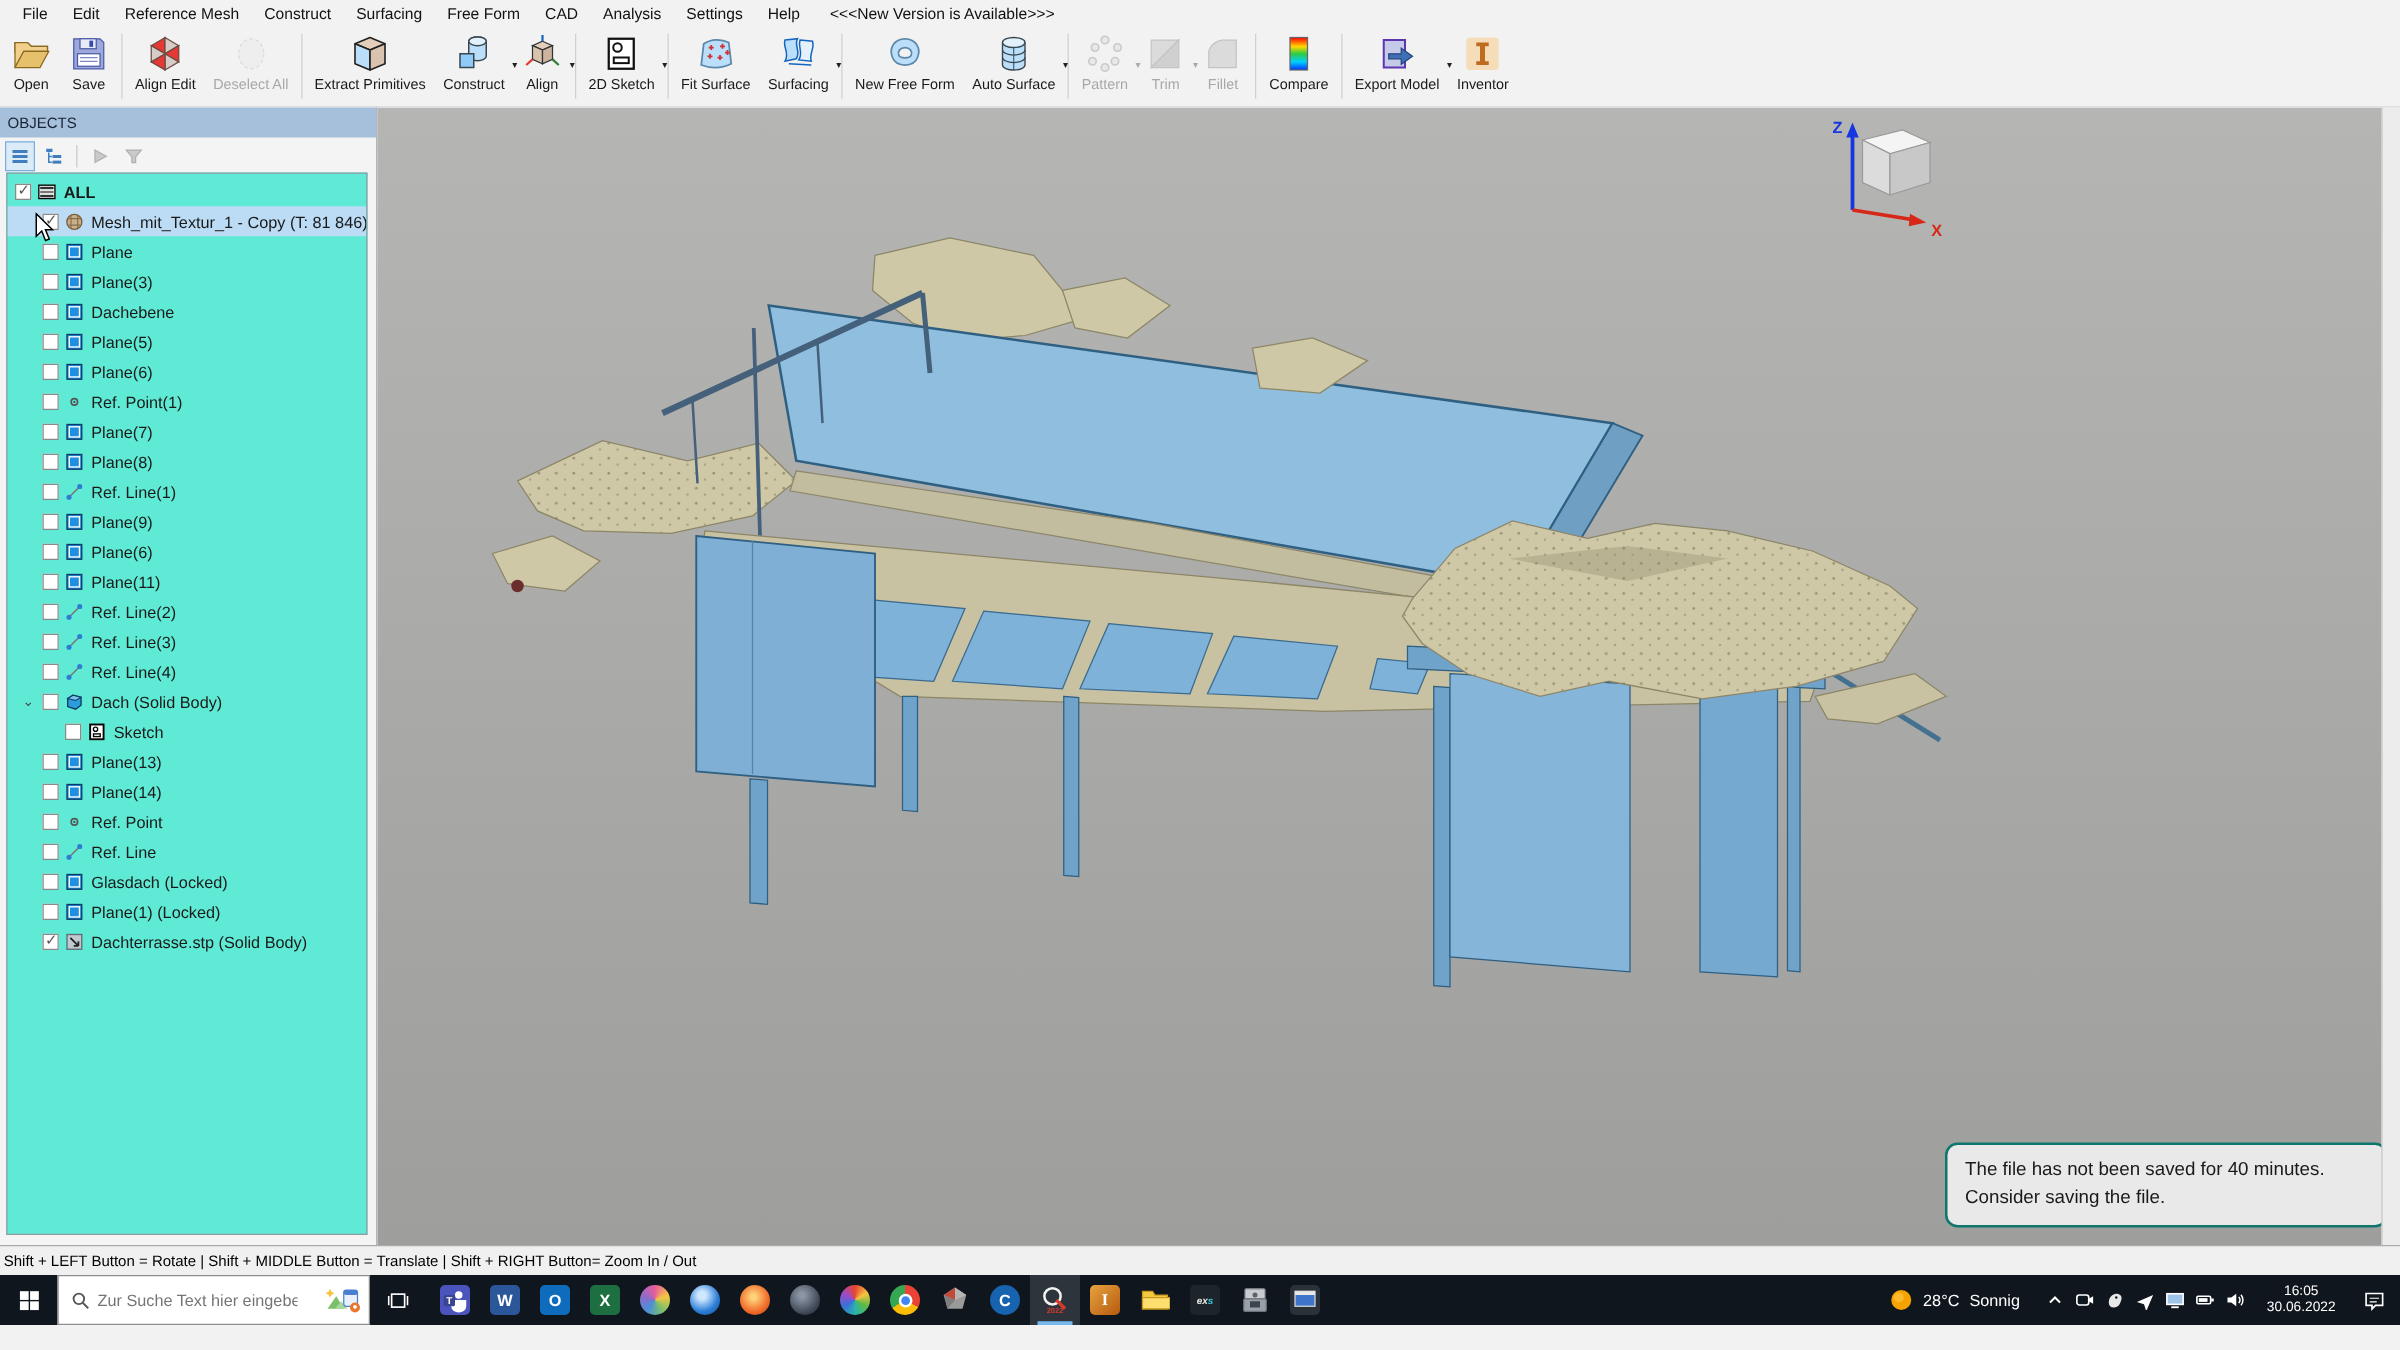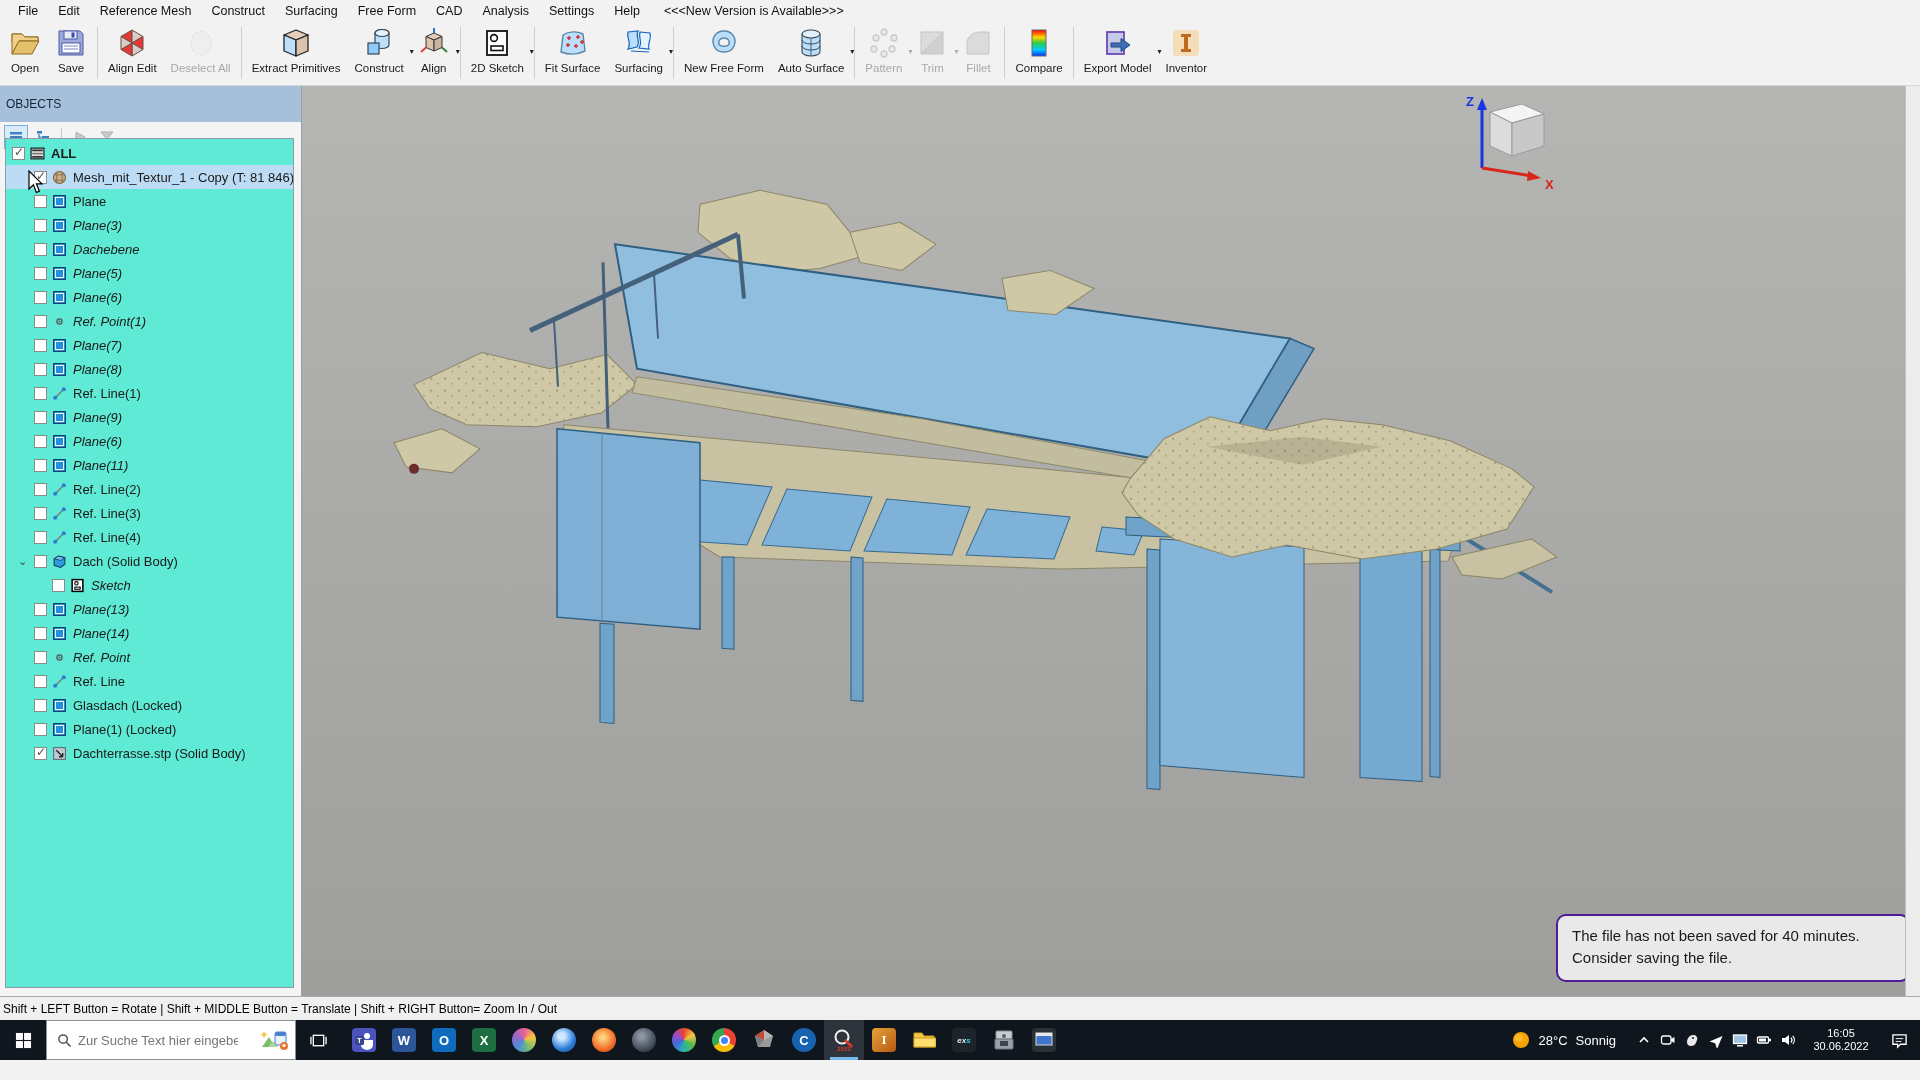--- a/index.html
+++ b/index.html
@@ -27,42 +27,42 @@
   .tool-btn.disabled .ticon{opacity:.55;filter:grayscale(1)}
   .tool-dd{position:absolute;right:-3px;top:22px;font-size:8px;color:#222}
   .tool-btn.disabled .tool-dd{color:#AAA}
   .tool-sep{width:1px;background:#CFCFCF;height:52px;margin:2px 3px 0 3px}
 
   
   #main{flex:0 0 910px;display:flex;height:910px}
 
   
   #objects-panel{width:302px;background:#F4F4F4;border-right:1px solid #9AA0A6;position:relative;flex:0 0 302px}
-  #objects-header{height:36px;background:#A6C0DB;color:#182536;font-size:12px;display:flex;align-items:center;padding-left:6px}
+  #objects-header{height:24px;background:#A6C0DB;color:#182536;font-size:12px;display:flex;align-items:center;padding-left:6px}
   #panel-tools{height:30px;display:flex;align-items:center;padding-left:4px;gap:3px}
   .ptool{width:24px;height:24px;display:flex;align-items:center;justify-content:center;border:1px solid transparent}
   .ptool.active{background:#DCEBF8;border-color:#7AB0DE}
   .ptool-sep{width:1px;height:18px;background:#C9C9C9;margin:0 3px}
   #tree-box{position:absolute;left:5px;right:7px;top:52px;bottom:8px;background:#5eead4;border:1px solid #8F9AA5;overflow:hidden;padding-top:2px}
   .trow{height:24px;display:flex;align-items:center;font-size:13px;color:#1a1a1a;white-space:nowrap}
   .trow.sel{background:#BCDCF5}
   .trow .lab{margin-left:6px}
-  .trow .lab.it{font-style:italic}
+  .trow .lab.it{}
   .trow .lab.b{font-weight:bold}
   .cb{width:13px;height:13px;border:1px solid #8A8A8A;background:#fff;position:relative;flex:0 0 13px}
   .cb.checked::after{content:"✓";position:absolute;left:1px;top:-3px;font-size:12px;color:#555}
   .expander{width:18px;font-size:11px;color:#444;text-align:left;padding-left:2px;flex:0 0 18px}
   .ticn{width:15px;height:15px;margin-left:5px;flex:0 0 15px}
   #cursor{position:absolute;left:28px;top:84px;width:17px;height:24px;z-index:5;pointer-events:none}
 
   
   #viewport{flex:1 1 auto;position:relative;overflow:hidden}
   #scene{position:absolute;inset:0;width:100%;height:100%}
   #gizmo{position:absolute;left:1158px;top:4px;width:100px;height:100px}
-  #toast{position:absolute;left:1254px;top:828px;width:354px;height:68px;background:#E9E9E9;border:2px solid #4c1d95;border-radius:10px;padding:9px 14px;font-size:15px;color:#1a1a1a;line-height:1.45}
+  #toast{position:absolute;left:1254px;top:828px;width:354px;height:68px;background:#E9E9E9;border:2px solid #0f766e;border-radius:10px;padding:9px 14px;font-size:15px;color:#1a1a1a;line-height:1.45}
 
   #right-strip{width:15px;flex:0 0 15px;background:#ECECEC;border-left:1px solid #C0C0C0}
 
   
   #hintbar{height:24px;background:#F0F0F0;border-top:1px solid #ABABAB;font-size:12px;color:#000;display:flex;align-items:center;padding-left:3px;flex:0 0 24px}
 
   
   #taskbar{height:40px;background:#10161E;display:flex;align-items:stretch;flex:0 0 40px;color:#fff}
   #start-btn{width:46px;display:flex;align-items:center;justify-content:center}
   #search-box{width:250px;background:#FFFFFF;border:1px solid #8E8E8E;display:flex;align-items:center;position:relative}

